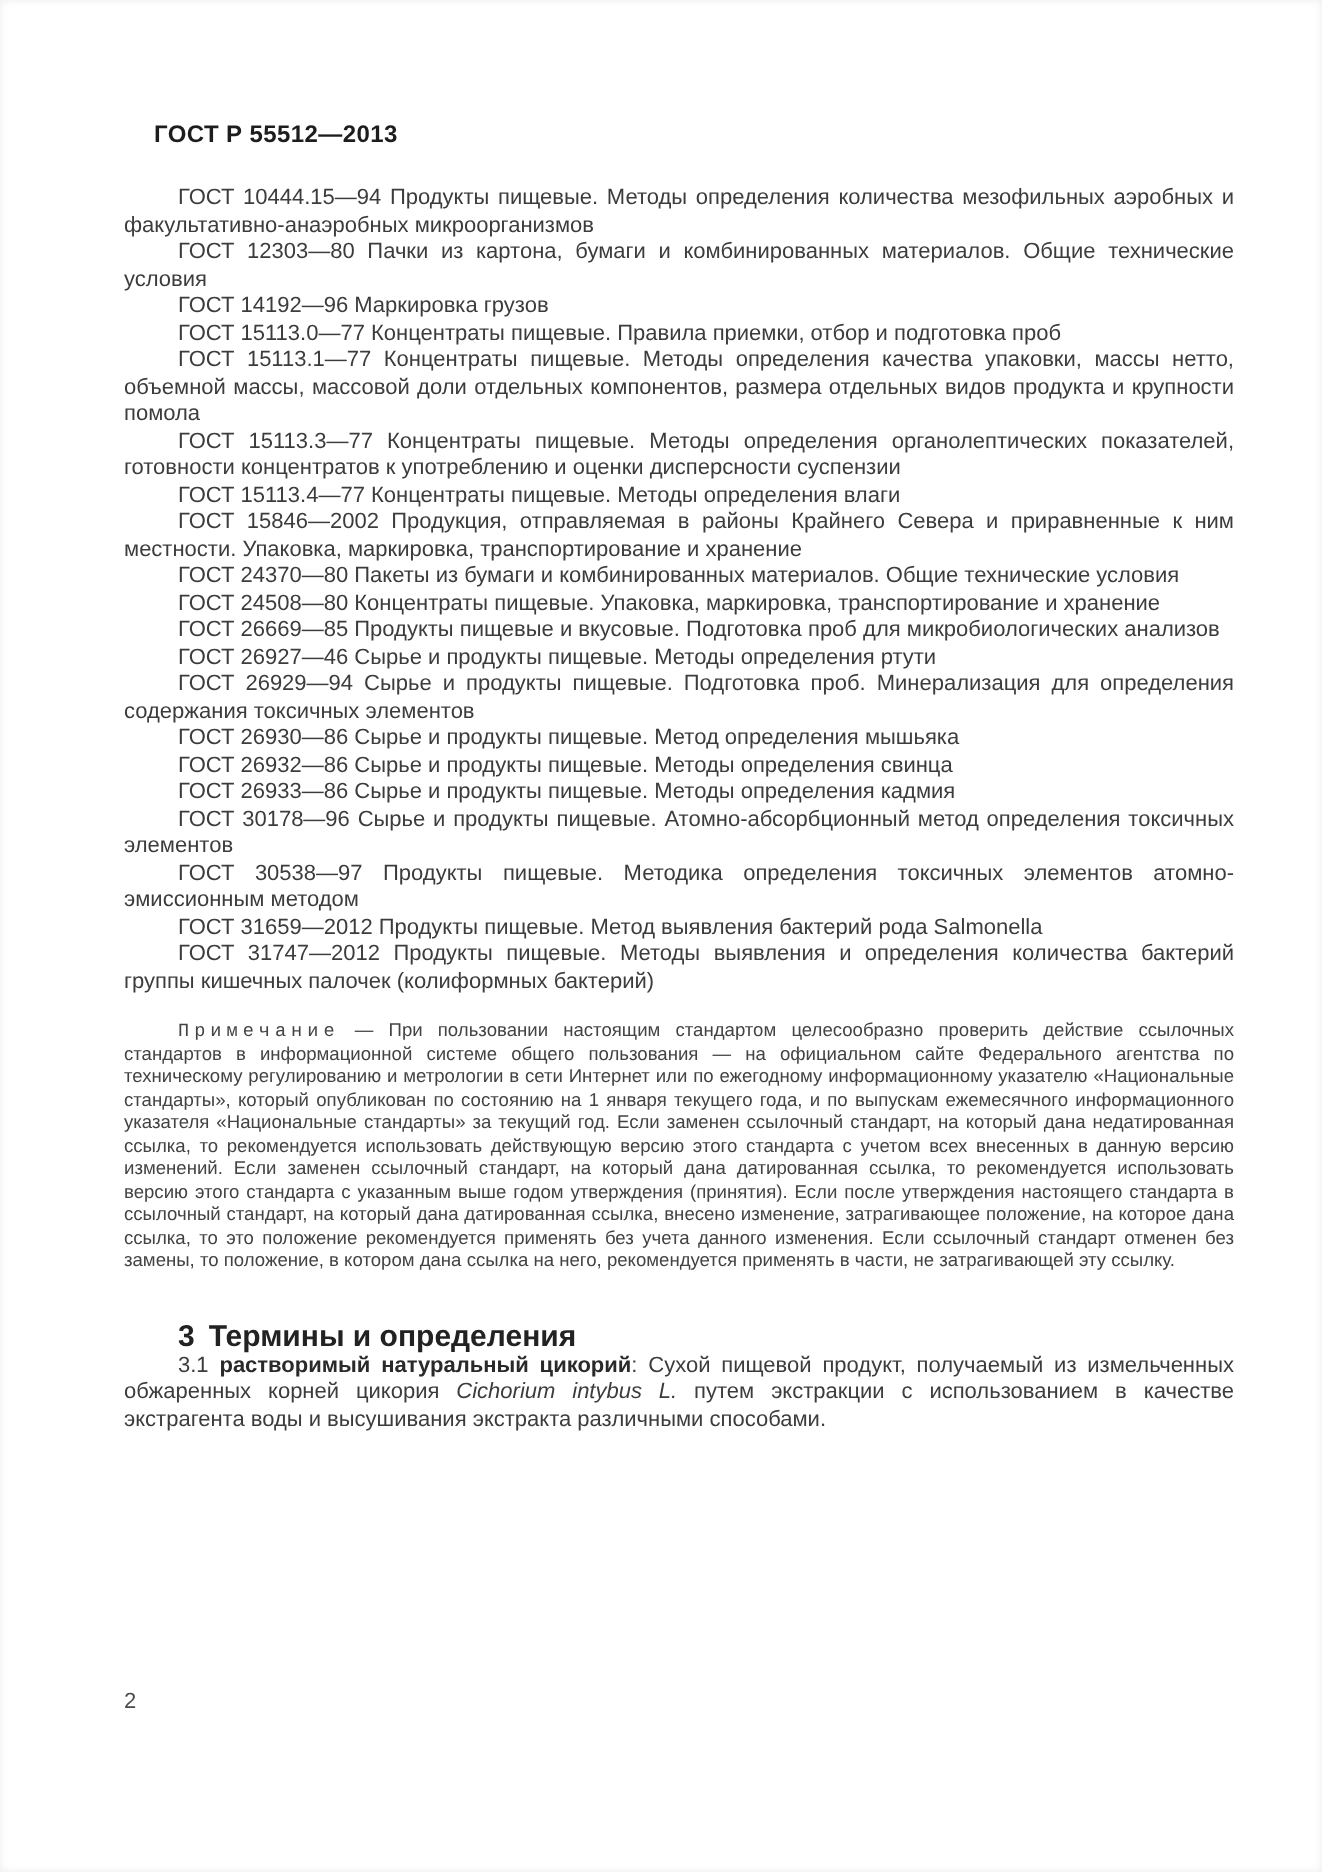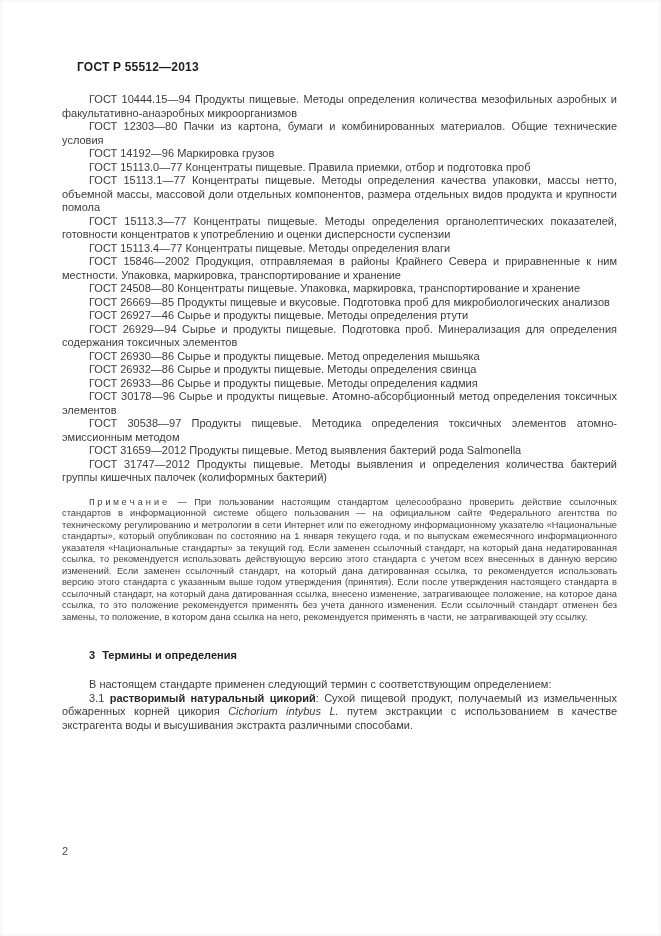--- a/index.html
+++ b/index.html
@@ -44,21 +44,21 @@
     color: #434343;
     text-align: justify;
     text-indent: 27px;
   }
   .note-label {
     letter-spacing: 2.5px;
     font-family: Liberation Mono, monospace;
   }
   .section-heading {
     margin: 24px 0 0 27px;
-    font-size: 11px;
+    font-size: 15px;
     line-height: 16px;
     font-weight: bold;
     color: #222222;
   }
   .section-heading .heading-title {
     margin-left: 7px;
   }
   .intro {
     margin: 15px 0 0 0;
     text-indent: 27px;
@@ -87,20 +87,21 @@
 
   <div class="refs">
     <p class="ref">ГОСТ 10444.15—94 Продукты пищевые. Методы определения количества мезофильных аэробных и факультативно-анаэробных микроорганизмов</p>
     <p class="ref">ГОСТ 12303—80 Пачки из картона, бумаги и комбинированных материалов. Общие технические условия</p>
     <p class="ref">ГОСТ 14192—96 Маркировка грузов</p>
     <p class="ref">ГОСТ 15113.0—77 Концентраты пищевые. Правила приемки, отбор и подготовка проб</p>
     <p class="ref">ГОСТ 15113.1—77 Концентраты пищевые. Методы определения качества упаковки, массы нетто, объемной массы, массовой доли отдельных компонентов, размера отдельных видов продукта и крупности помола</p>
     <p class="ref">ГОСТ 15113.3—77 Концентраты пищевые. Методы определения органолептических показателей, готовности концентратов к употреблению и оценки дисперсности суспензии</p>
     <p class="ref">ГОСТ 15113.4—77 Концентраты пищевые. Методы определения влаги</p>
     <p class="ref">ГОСТ 15846—2002 Продукция, отправляемая в районы Крайнего Севера и приравненные к ним местности. Упаковка, маркировка, транспортирование и хранение</p>
+    <p class="ref">ГОСТ 24370—80 Пакеты из бумаги и комбинированных материалов. Общие технические условия</p>
     <p class="ref">ГОСТ 24508—80 Концентраты пищевые. Упаковка, маркировка, транспортирование и хранение</p>
     <p class="ref">ГОСТ 26669—85 Продукты пищевые и вкусовые. Подготовка проб для микробиологических анализов</p>
     <p class="ref">ГОСТ 26927—46 Сырье и продукты пищевые. Методы определения ртути</p>
     <p class="ref">ГОСТ 26929—94 Сырье и продукты пищевые. Подготовка проб. Минерализация для определения содержания токсичных элементов</p>
     <p class="ref">ГОСТ 26930—86 Сырье и продукты пищевые. Метод определения мышьяка</p>
     <p class="ref">ГОСТ 26932—86 Сырье и продукты пищевые. Методы определения свинца</p>
     <p class="ref">ГОСТ 26933—86 Сырье и продукты пищевые. Методы определения кадмия</p>
     <p class="ref">ГОСТ 30178—96 Сырье и продукты пищевые. Атомно-абсорбционный метод определения токсичных элементов</p>
     <p class="ref">ГОСТ 30538—97 Продукты пищевые. Методика определения токсичных элементов атомно-эмиссионным методом</p>
     <p class="ref">ГОСТ 31659—2012 Продукты пищевые. Метод выявления бактерий рода Salmonella</p>
@@ -108,21 +109,20 @@
   </div>
 
   <div class="note">
     <span class="note-label">Примечание</span><span> — При пользовании настоящим стандартом целесообразно проверить действие ссылочных стандартов в информационной системе общего пользования — на официальном сайте Федерального агентства по техническому регулированию и метрологии в сети Интернет или по ежегодному информационному указателю «Национальные стандарты», который опубликован по состоянию на 1 января текущего года, и по выпускам ежемесячного информационного указателя «Национальные стандарты» за текущий год. Если заменен ссылочный стандарт, на который дана недатированная ссылка, то рекомендуется использовать действующую версию этого стандарта с учетом всех внесенных в данную версию изменений. Если заменен ссылочный стандарт, на который дана датированная ссылка, то рекомендуется использовать версию этого стандарта с указанным выше годом утверждения (принятия). Если после утверждения настоящего стандарта в ссылочный стандарт, на который дана датированная ссылка, внесено изменение, затрагивающее положение, на которое дана ссылка, то это положение рекомендуется применять без учета данного изменения. Если ссылочный стандарт отменен без замены, то положение, в котором дана ссылка на него, рекомендуется применять в части, не затрагивающей эту ссылку.</span>
   </div>
 
   <h2 class="section-heading">
     <span class="heading-num">3</span><span class="heading-title">Термины и определения</span>
   </h2>
 
-  <p class="intro">В настоящем стандарте применен следующий термин с соответствующим определением:</p>
 
   <p class="term-para">
     <span>3.1 </span><b>растворимый натуральный цикорий</b><span>: Сухой пищевой продукт, получаемый из измельченных обжаренных корней цикория </span><i>Cichorium intybus L.</i><span> путем экстракции с использованием в качестве экстрагента воды и высушивания экстракта различными способами.</span>
   </p>
 
   <div class="page-num">2</div>
 
 </div>
 
 </body></html>

